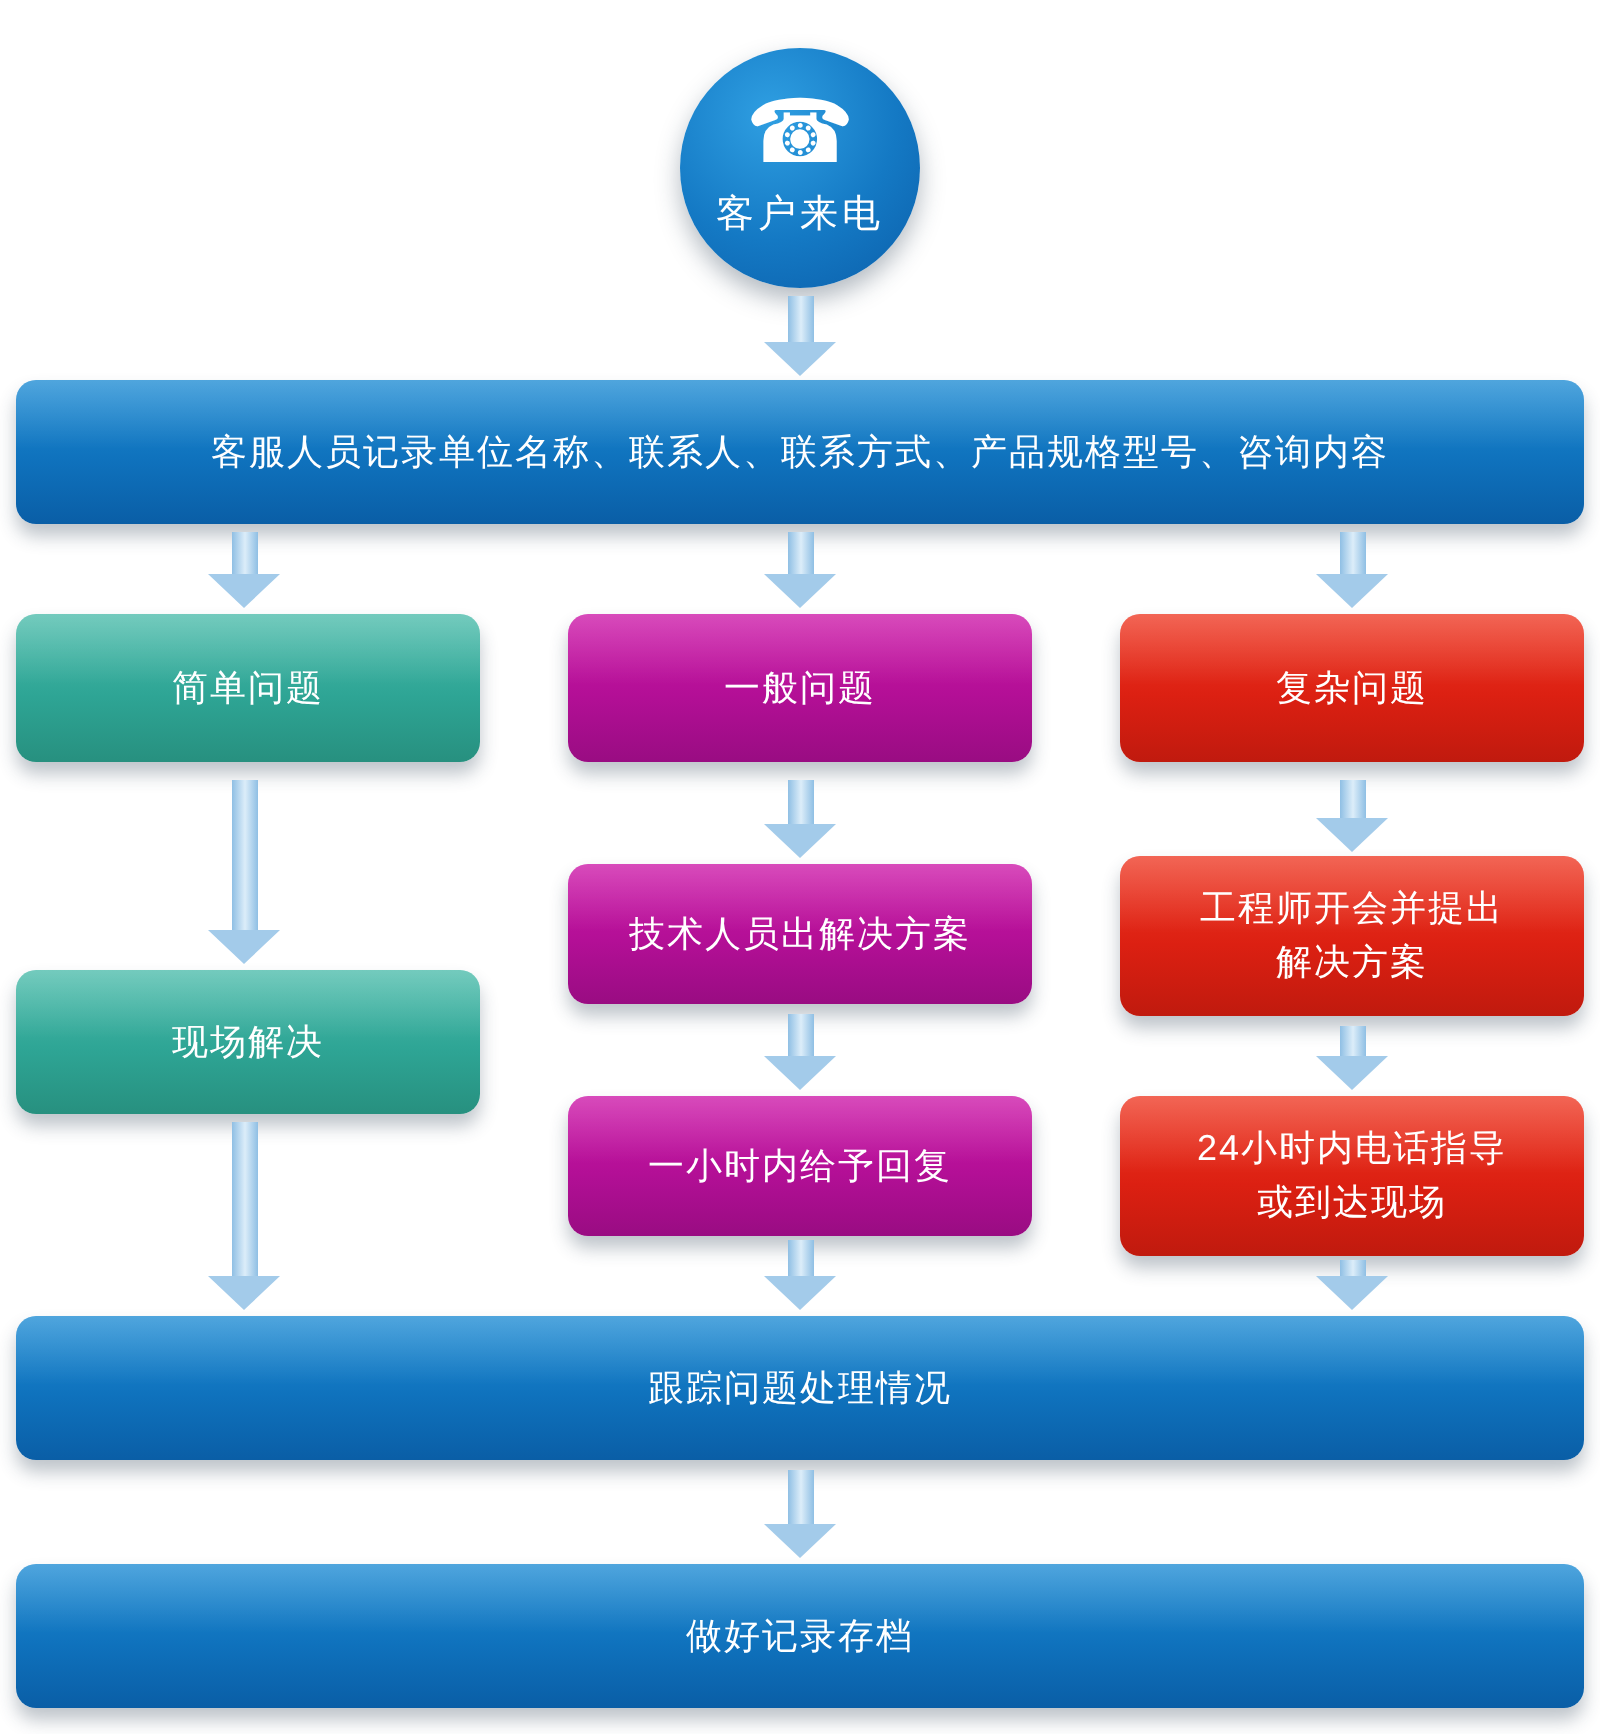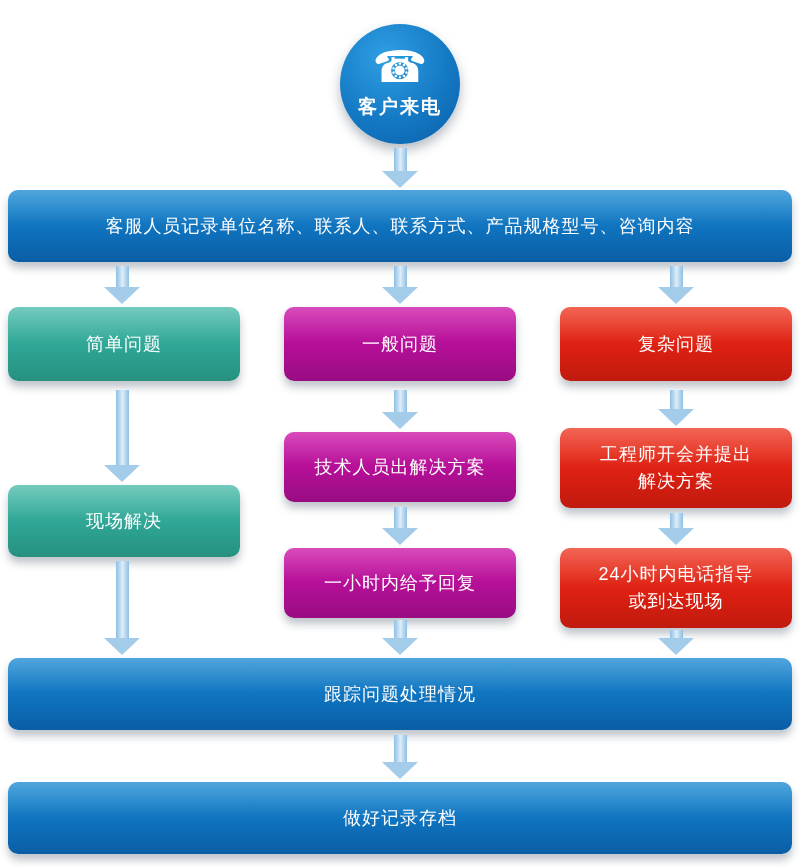--- a/index.html
+++ b/index.html
@@ -48,21 +48,21 @@
     border-radius: 50%;
     background: radial-gradient(circle at 38% 28%, #2f9fe2 0%, #1479c4 55%, #0b5ea9 100%);
     box-shadow: 0 6px 12px rgba(40,60,80,.35), 0 0 0 3px rgba(255,255,255,.55);
     display: flex;
     flex-direction: column;
     align-items: center;
     justify-content: center;
     color: #ffffff;
   }
   .phone-glyph { font-size: 44px; line-height: 1; margin-top: -4px; }
-  .start-label { font-size: 19px; font-weight: bold; margin-top: 5px; letter-spacing: 2px; }
+  .start-label { font-size: 19px; font-weight: normal; margin-top: 5px; letter-spacing: 2px; }
 
   .arrow {
     position: absolute;
     width: 36px;
     display: flex;
     flex-direction: column;
     align-items: center;
   }
   .arrow-shaft {
     width: 13px;

